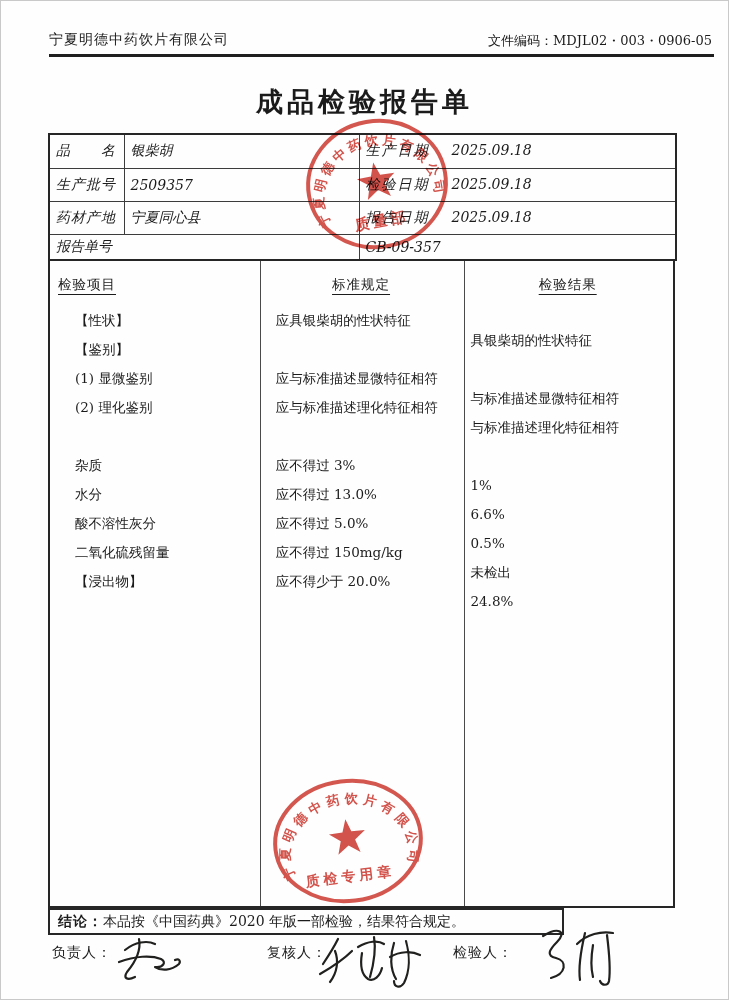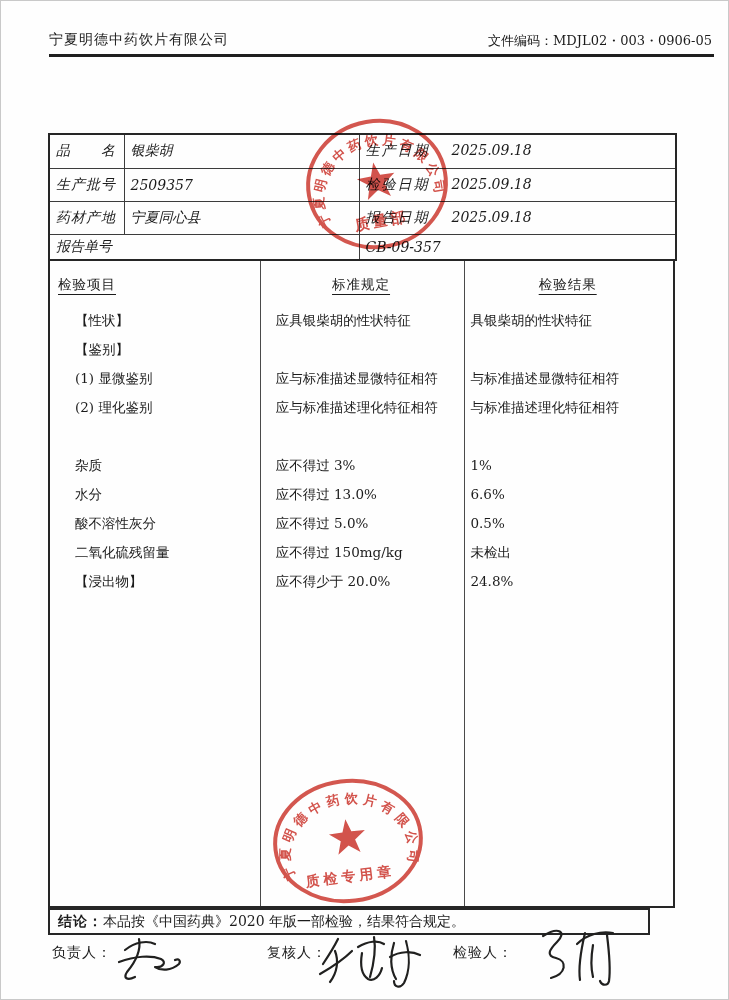--- a/index.html
+++ b/index.html
@@ -37,23 +37,23 @@
   .insp-head { position:absolute; left:0; top:0; width:100%; height:44px; display:flex; }
   .insp-head > div { padding-top:15px; }
   .ih1 { width:211px; padding-left:8px; }
   .ih2 { width:204px; text-align:center; }
   .ih3 { width:212px; text-align:center; }
   .insp-head span { text-decoration:underline; text-underline-offset:5px; letter-spacing:1px; }
   .insp-rows { position:absolute; left:0; top:45px; width:100%; }
   .irow { display:flex; height:29px; line-height:29px; }
   .ic1 { width:211px; padding-left:25px; }
   .ic2 { width:204px; padding-left:16px; }
-  .ic3 { width:212px; padding-left:8px; }
-  
-  .concl { position:absolute; left:47px; top:907px; width:602px; height:27px;
+  .ic3 { width:212px; padding-left:8px;margin-top:20px; }
+  
+  .concl { position:absolute; left:47px; top:907px; width:516px; height:27px;
            border:2px solid #262626; line-height:23px; font-size:14px; padding-left:8px; }
   .concl b { letter-spacing:1px; }
   .signs { position:absolute; left:0; top:941px; width:729px; height:55px; font-size:14px; }
   .sl { position:absolute; top:2px; letter-spacing:1px; }
   .sl.s1 { left:51px; } .sl.s2 { left:266px; } .sl.s3 { left:452px; }
   .sig { position:absolute; }
   .sig path { fill:none; stroke:#20201f; stroke-width:2.2; stroke-linecap:round; stroke-linejoin:round; }
   .sig.g1 { left:108px; top:-8px; }
   .sig.g2 { left:312px; top:-14px; }
   .sig.g3 { left:524px; top:-20px; }
@@ -66,20 +66,21 @@
 </style>
 </head>
 <body>
 
 <div class="page">
 
   <div class="lh-company">宁夏明德中药饮片有限公司</div>
   <div class="lh-code"><span>文件编码：</span><span>MDJL02・003・0906-05</span></div>
   <div class="lh-rule"></div>
 
+  <div class="doc-title">成品检验报告单</div>
 
   <table class="info">
     <tbody>
         <tr class="r-tall">
       <td class="c1">品　　名</td>
       <td class="c2">银柴胡</td>
       <td class="c3"><span class="rlabel">生产日期</span><span>2025.09.18</span></td>
     </tr>
     <tr class="r-mid">
       <td class="c1">生产批号</td>

